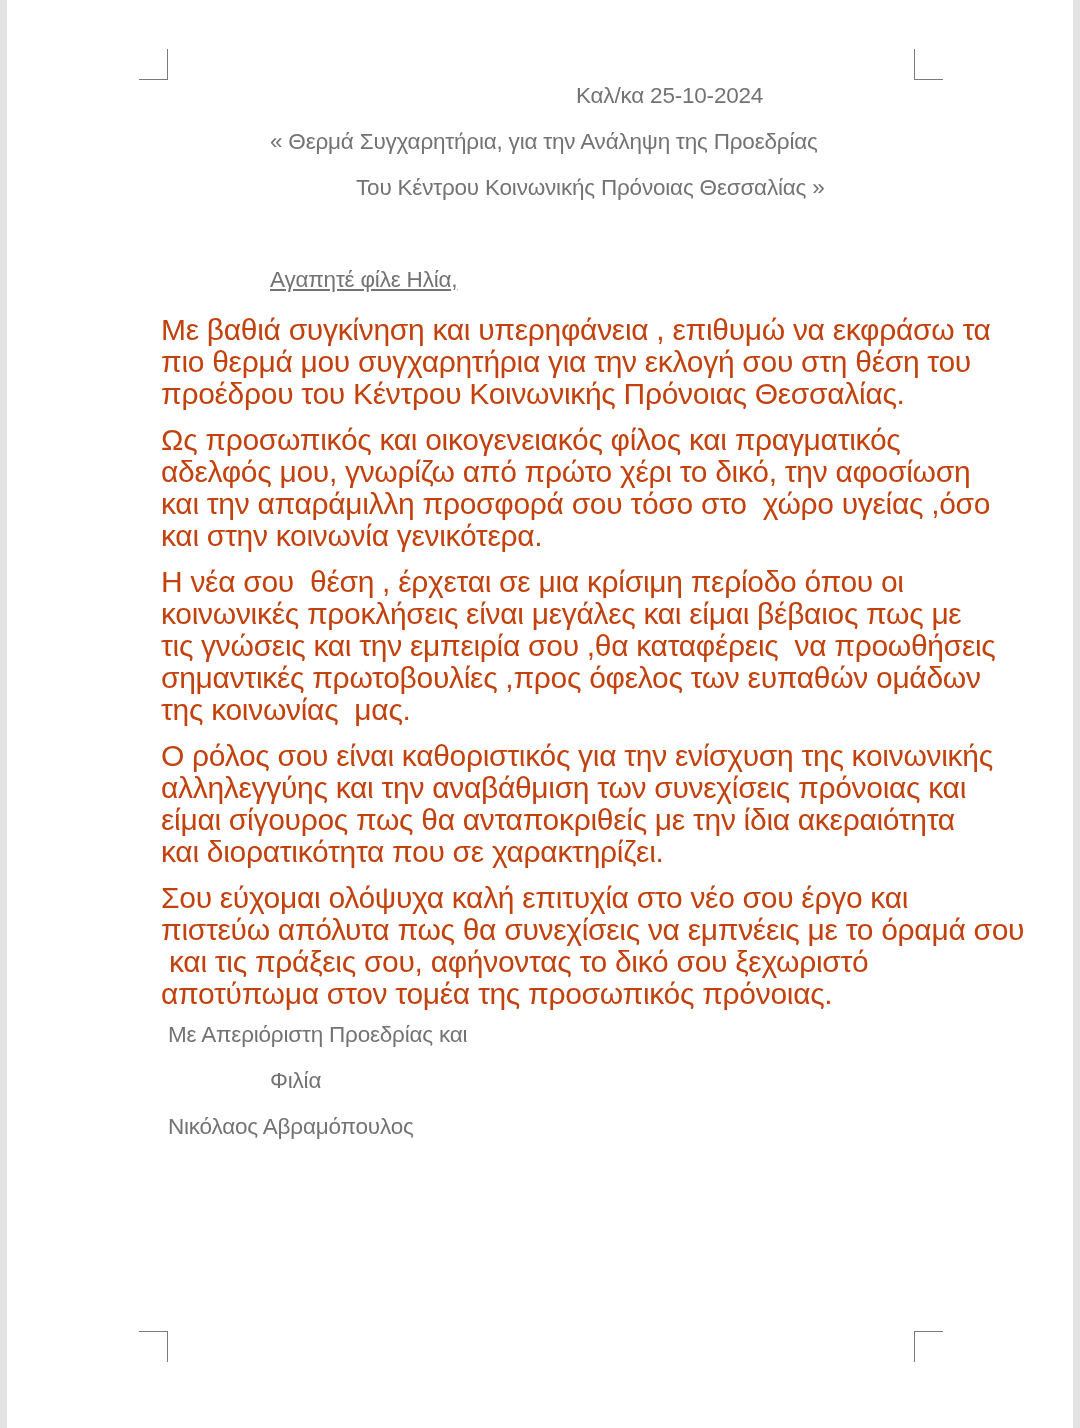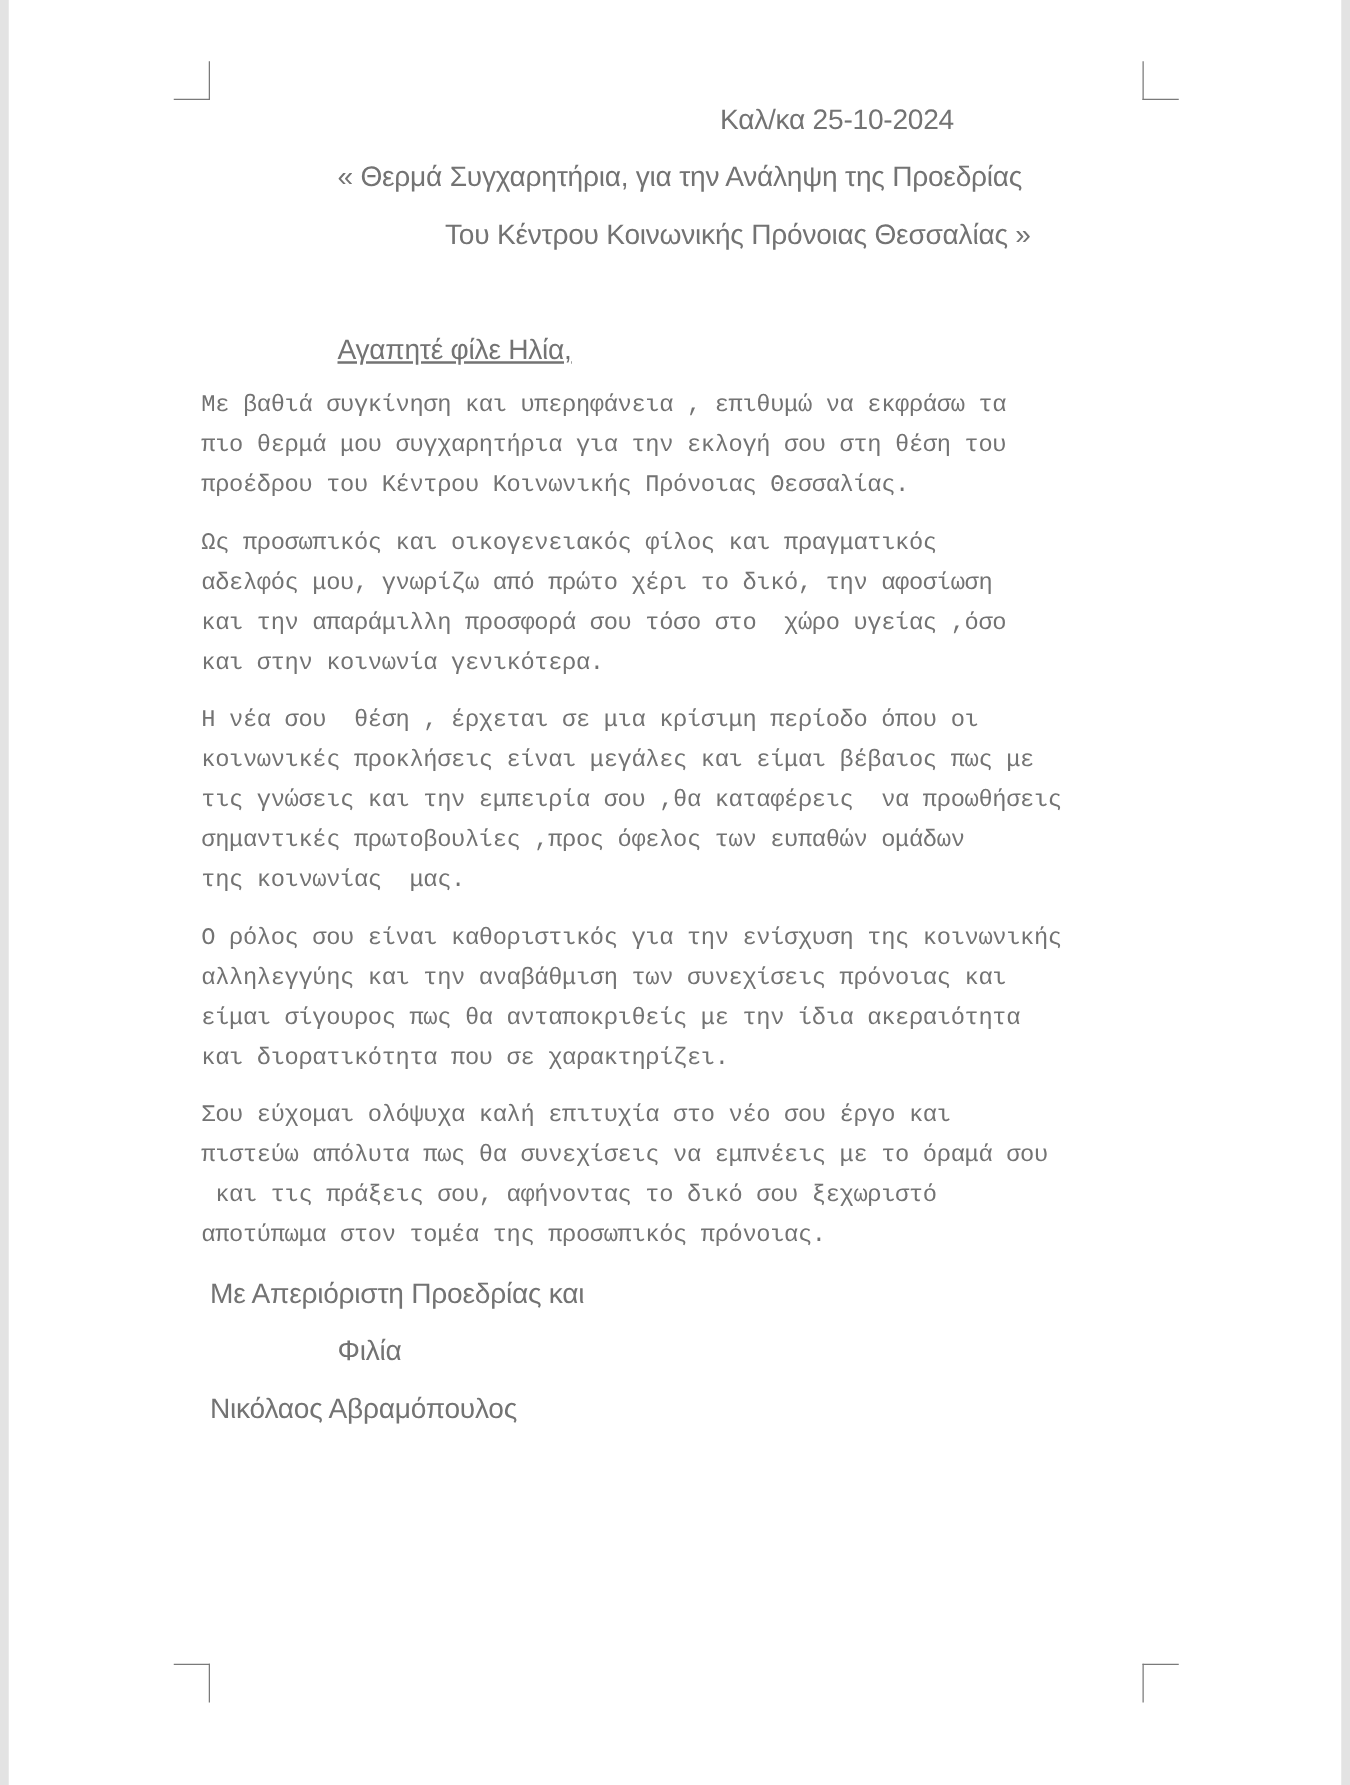--- a/index.html
+++ b/index.html
@@ -36,23 +36,23 @@
       font-family: "Liberation Sans", sans-serif;
       font-size: 22.5px;
       color: #737373;
       white-space: pre;
       letter-spacing: -0.2px;
     }
     .line {
       position: absolute;
       left: 0;
       white-space: pre;
-      font-family: Liberation Mono, monospace;
-      font-size: 19px;
-      color: #737373;
+      font-family: Liberation Sans, sans-serif;
+      font-size: 30px;
+      color: #c2410c;
       letter-spacing: -0.3px;
     }
     .block {
       position: absolute;
       left: 161px;
       width: 760px;
     }
   </style>
 </head>
 <body>

